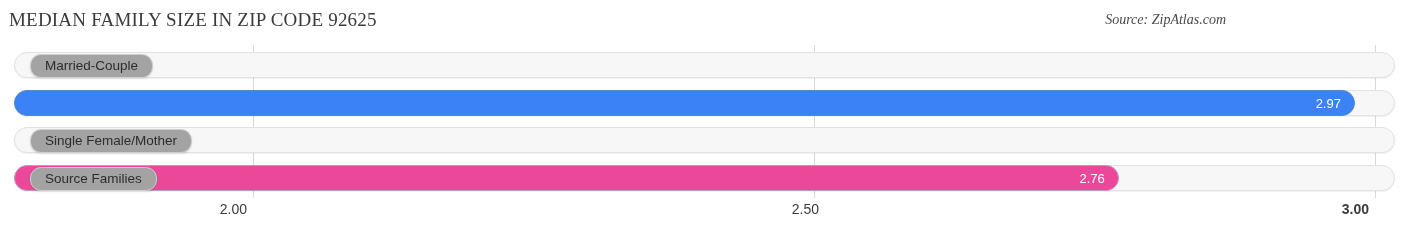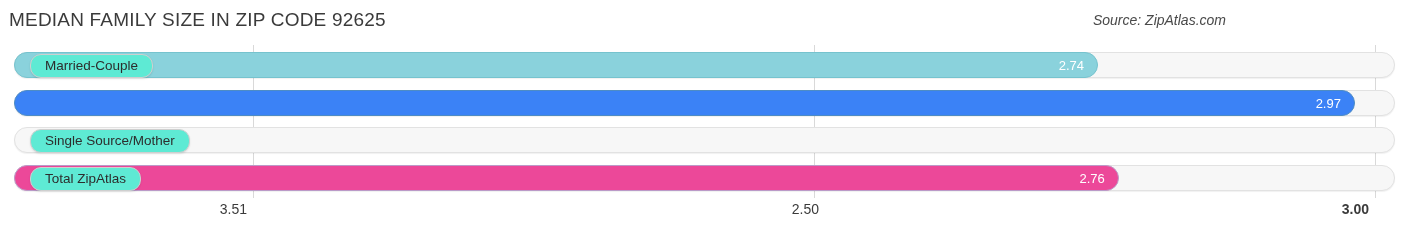--- a/index.html
+++ b/index.html
@@ -15,20 +15,21 @@
     position: relative;
   }
 
   
   .header {
     position: absolute;
     top: 0;
     left: 0;
     width: 1236px;
     height: 45px;
+    font-family: Liberation Serif, serif;
   }
   .chart-title {
     position: absolute;
     left: 9px;
     top: 9px;
     font-size: 19px;
     letter-spacing: 0.2px;
     color: #3b3b3b;
     font-weight: 400;
     white-space: nowrap;
@@ -115,21 +116,21 @@
   }
 
   
   .label-pill {
     position: absolute;
     left: 16px;
     top: 2px;
     height: 22px;
     line-height: 22px;
     padding: 0 14px;
-    background: #5eead4;
+    background: #a3a3a3;
     border: 1px solid #cfcfcf;
     border-radius: 11px;
     font-size: 13.5px;
     color: #2d2d2d;
     white-space: nowrap;
     box-shadow: 0 1px 2px rgba(0,0,0,0.10);
   }
 
   
   .axis {
@@ -158,42 +159,39 @@
 
 <div class="plot">
   <div class="gridlines" id="gridlines">
       <div class="gridline" style="left: 253px;"></div>
       <div class="gridline" style="left: 814px;"></div>
       <div class="gridline" style="left: 1375px;"></div>
     </div>
   <div class="rows" id="bar-rows">
       <div class="row" style="top: 7px;">
         <div class="track"></div>
-        <div class="bar" style="width: 1084.09px; background: rgb(138, 210, 220); border: 1px solid rgb(118, 195, 206);">
-          <span class="bar-value">2.74</span>
-        </div>
         <div class="label-pill">Married-Couple</div>
       </div>
       <div class="row" style="top: 44.5px;">
         <div class="track"></div>
         <div class="bar" style="width: 1340.95px; background: #3b82f6; border: 1px solid rgb(78, 140, 196);">
           <span class="bar-value">2.97</span>
         </div>
       </div>
       <div class="row" style="top: 82px;">
         <div class="track"></div>
-        <div class="label-pill">Single Source/Mother</div>
+        <div class="label-pill">Single Female/Mother</div>
       </div>
       <div class="row" style="top: 119.5px;">
         <div class="track"></div>
         <div class="bar" style="width: 1104.8px; background: #ec4899; border: 1px solid rgb(187, 154, 200);">
           <span class="bar-value">2.76</span>
         </div>
-        <div class="label-pill">Total ZipAtlas</div>
+        <div class="label-pill">Source Families</div>
       </div>
     </div>
 </div>
 
 <div class="axis" id="x-axis">
-    <div class="tick-label" style="left: 247px;">3.51</div>
+    <div class="tick-label" style="left: 247px;">2.00</div>
     <div class="tick-label" style="left: 819px;">2.50</div>
     <div class="tick-label" style="left: 1369px; font-weight: bold;">3.00</div>
   </div>
 
 </body></html>

